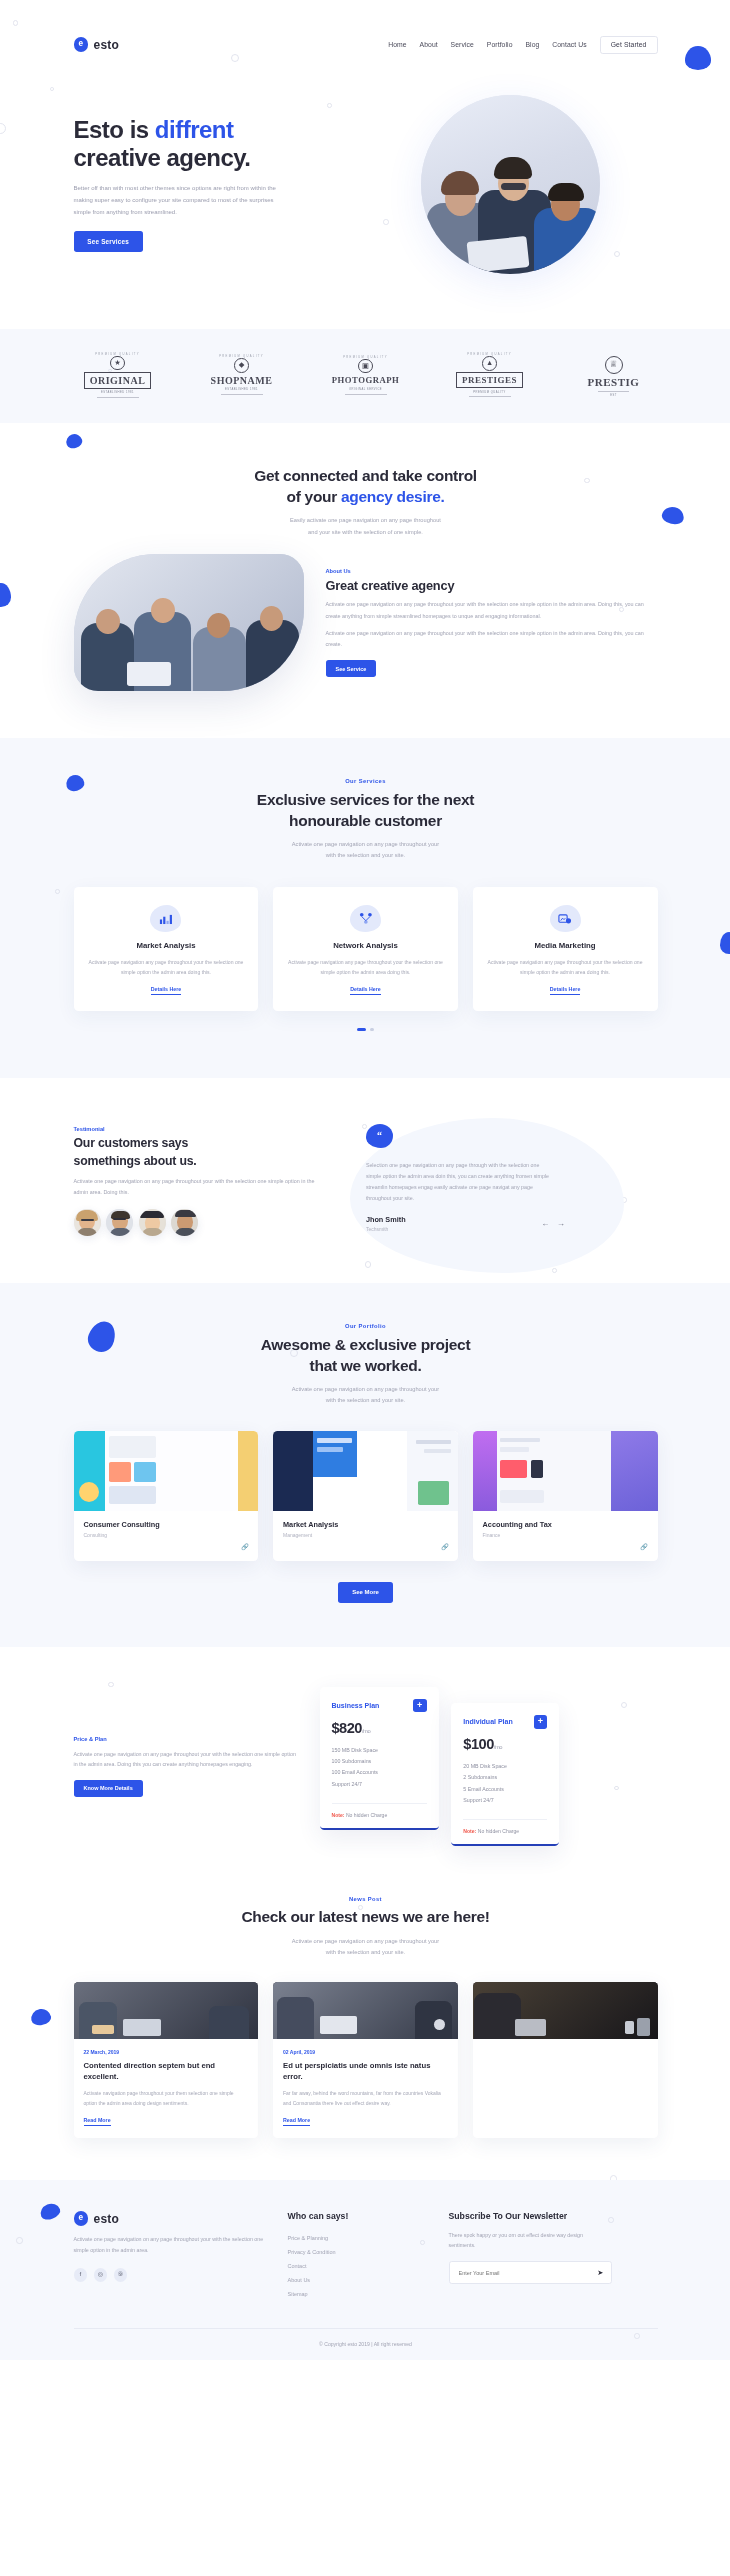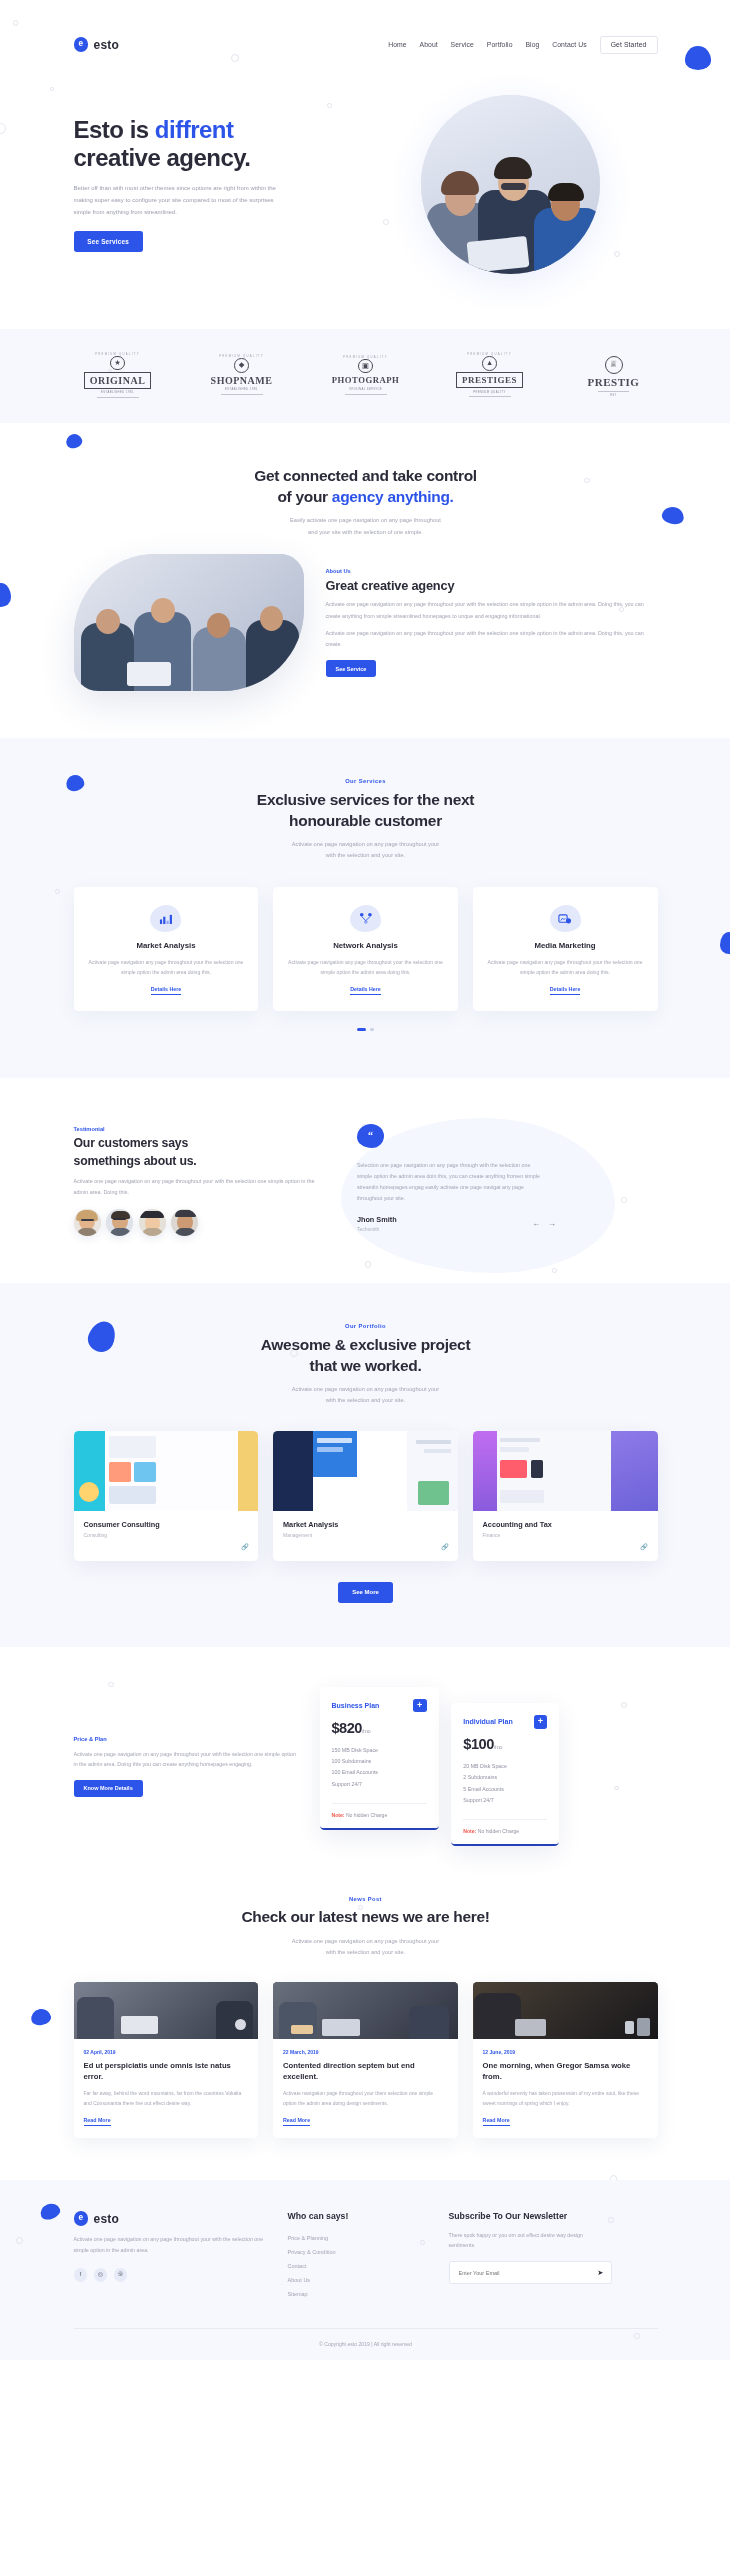--- a/index.html
+++ b/index.html
@@ -87,21 +87,21 @@
   .card h4 { font-size: 7.8px; font-weight: 700; color: #2b2b39; }
   .card p { font-size: 5.1px; line-height: 2.0; color: #a6a8b7; margin-top: 6.4px; }
   .card .more { display: inline-block; margin-top: 9px; font-size: 5.3px; font-weight: 700; color: #2d54e8;
       text-decoration: none; border-bottom: 1.3px solid #2d54e8; padding-bottom: 1.8px; }
   .dots-nav { display: flex; gap: 3.7px; justify-content: center; margin-top: 16.4px; }
   .dots-nav i { width: 3.7px; height: 3.7px; border-radius: 50%; background: #c9cfe2; display: block; }
   .dots-nav i.on { background: #2d54e8; width: 9px; border-radius: 2.7px; }
 
   
   .testi { padding: 40px 0 42px; position: relative; }
-  .testi-inner { display: flex; gap: 19px; align-items: flex-start; justify-content: center; }
+  .testi-inner { display: flex; gap: 28px; align-items: flex-start; justify-content: center; }
   .testi-left { width: 248px; padding-top: 7.3px; }
   .testi-left .kicker { font-size: 5.7px; font-weight: 700; color: #2d54e8; }
   .testi-left h3 { font-size: 12.3px; line-height: 1.4; font-weight: 700; color: #2b2b39; margin-top: 3.7px; letter-spacing: -0.2px; }
   .testi-left p { font-size: 5.4px; line-height: 2.0; color: #a2a4b4; margin-top: 6.4px; }
   .avatars { display: flex; gap: 5.5px; margin-top: 11px; }
   .avatar { width: 27px; height: 27px; border-radius: 50%; overflow: hidden; position: relative;
       background: #e8eaf2; box-shadow: 0 2.7px 9px rgba(40,60,120,.10); }
   .testi-right { flex: 1; position: relative; padding: 5.5px 14.6px 9px 16.4px; }
   .testi-bg { position: absolute; left: 0; top: 0; width: 274px; height: 155px; background: #f4f7fd;
       border-radius: 52% 48% 44% 56% / 52% 56% 44% 48%; z-index: 0; }
@@ -295,21 +295,21 @@
   </section>
 
   <section class="section" style="padding-bottom:9px;">
     <div class="blob-blue" style="left:66px;top:11px;width:16.4px;height:13.7px;transform:rotate(-18deg);"></div>
     <div class="blob-blue" style="right:47px;top:84px;width:22px;height:17.3px;transform:rotate(12deg);"></div>
     <div class="blob-blue" style="left:-9px;top:160px;width:20px;height:24px;"></div>
     <div class="dot" style="left:584px;top:55px;width:5.5px;height:5.5px;"></div>
     <div class="wrap">
       <h2 class="sec-title">
         <span>Get connected and take control</span><br>
-        <span>of your </span><span class="accent">agency anything.</span>
+        <span>of your </span><span class="accent">agency desire.</span>
       </h2>
       <div class="sec-desc">
         <div>Easily activate one page navigation on any page throughout</div>
         <div>and your site with the selection of one simple.</div>
       </div>
     </div>
   </section>
 
   <section class="about">
     <div class="dot" style="left:619px;top:60px;width:4.6px;height:4.6px;"></div>
@@ -606,63 +606,57 @@
       <div class="sec-label">News Post</div>
       <h2 class="sec-title">Check our latest news we are here!</h2>
       <div class="sec-desc">
         <div>Activate one page navigation on any page throughout your</div>
         <div>with the selection and your site.</div>
       </div>
 
       <div class="bcards">
         <div class="bcard">
           <div class="bthumb">
+            <div class="p" style="inset:0;background:linear-gradient(140deg,#6a6f7d,#2f3340);"></div>
+            <div class="p" style="left:5.5px;bottom:0;width:38px;height:37px;background:#4b5566;border-radius:7.3px 7.3px 0 0;"></div>
+            <div class="p" style="right:9px;bottom:0;width:40px;height:33px;background:#3a4253;border-radius:7.3px 7.3px 0 0;"></div>
+            <div class="p" style="left:49px;bottom:3.7px;width:38px;height:16.4px;background:#cfd4de;border-radius:1.8px;"></div>
+            <div class="p" style="left:18px;bottom:5.5px;width:22px;height:9px;background:#e6c89a;border-radius:1.8px;"></div>
+          </div>
+          <div class="bbody">
+            <div class="date">22 March, 2019</div>
+            <h4>Contented direction septem but end excellent.</h4>
+            <p>Activate navigation page throughout your them selection one simple option the admin area doing design sentiments.</p>
+            <a href="#" class="more">Read More</a>
+          </div>
+        </div>
+
+        <div class="bcard">
+          <div class="bthumb">
             <div class="p" style="inset:0;background:linear-gradient(140deg,#7b8190,#353a48);"></div>
             <div class="p" style="left:3.7px;bottom:0;width:37px;height:42px;background:#454c5e;border-radius:7.3px 7.3px 0 0;"></div>
             <div class="p" style="right:5.5px;bottom:0;width:37px;height:38px;background:#2f3442;border-radius:7.3px 7.3px 0 0;"></div>
             <div class="p" style="left:47px;bottom:5.5px;width:37px;height:18px;background:#e3e6ed;border-radius:1.8px;"></div>
             <div class="p" style="right:12.8px;bottom:9px;width:11px;height:11px;background:#d8dbe3;border-radius:50%;"></div>
           </div>
           <div class="bbody">
             <div class="date">02 April, 2019</div>
             <h4>Ed ut perspiciatis unde omnis iste natus error.</h4>
             <p>Far far away, behind the word mountains, far from the countries Vokalia and Consonantia there live out effect desire way.</p>
-            <a href="#" class="more">Read More</a>
-          </div>
-        </div>
-
-        <div class="bcard">
-          <div class="bthumb">
-            <div class="p" style="inset:0;background:linear-gradient(140deg,#6a6f7d,#2f3340);"></div>
-            <div class="p" style="left:5.5px;bottom:0;width:38px;height:37px;background:#4b5566;border-radius:7.3px 7.3px 0 0;"></div>
-            <div class="p" style="right:9px;bottom:0;width:40px;height:33px;background:#3a4253;border-radius:7.3px 7.3px 0 0;"></div>
-            <div class="p" style="left:49px;bottom:3.7px;width:38px;height:16.4px;background:#cfd4de;border-radius:1.8px;"></div>
-            <div class="p" style="left:18px;bottom:5.5px;width:22px;height:9px;background:#e6c89a;border-radius:1.8px;"></div>
-          </div>
-          <div class="bbody">
-            <div class="date">22 March, 2019</div>
-            <h4>Contented direction septem but end excellent.</h4>
-            <p>Activate navigation page throughout your them selection one simple option the admin area doing design sentiments.</p>
             <a href="#" class="more">Read More</a>
           </div>
         </div>
 
         <div class="bcard">
           <div class="bthumb">
             <div class="p" style="inset:0;background:linear-gradient(140deg,#4a4136,#17161a);"></div>
             <div class="p" style="left:1.8px;bottom:0;width:47px;height:46px;background:#2b2a30;border-radius:9px 9px 0 0;"></div>
             <div class="p" style="left:42px;bottom:3.7px;width:31px;height:16.4px;background:#b9bcc4;border-radius:1.8px;"></div>
             <div class="p" style="right:7.3px;bottom:3.7px;width:12.8px;height:18px;background:#9aa0ab;border-radius:1.8px;"></div>
             <div class="p" style="right:24px;bottom:5.5px;width:9px;height:12.8px;background:#c8ccd4;border-radius:1.8px;"></div>
-          </div>
-          <div class="bbody">
-            <div class="date">12 June, 2019</div>
-            <h4>One morning, when Gregor Samsa woke from.</h4>
-            <p>A wonderful serenity has taken possession of my entire soul, like these sweet mornings of spring which I enjoy.</p>
-            <a href="#" class="more">Read More</a>
           </div>
         </div>
       </div>
     </div>
   </section>
 
   <footer class="footer">
     <div class="blob-blue" style="left:40px;top:24px;width:20px;height:14.6px;transform:rotate(-22deg);"></div>
     <div class="dot" style="left:16.4px;top:57px;width:6.4px;height:6.4px;"></div>
     <div class="dot" style="left:608px;top:37px;width:5.5px;height:5.5px;"></div>

